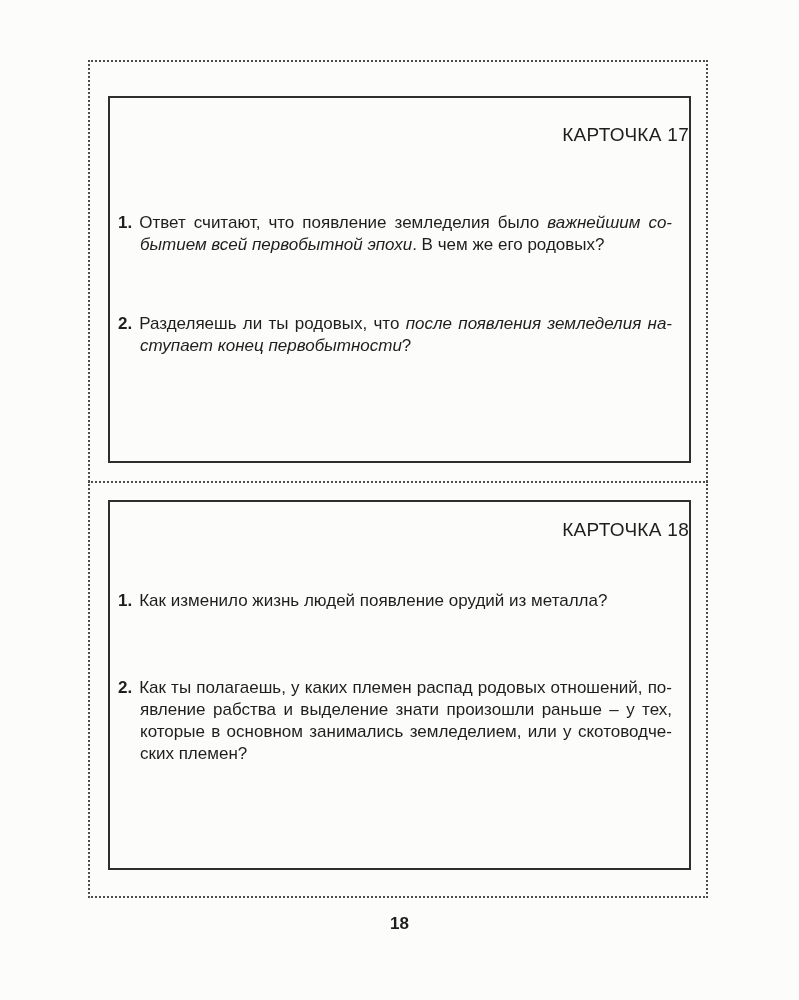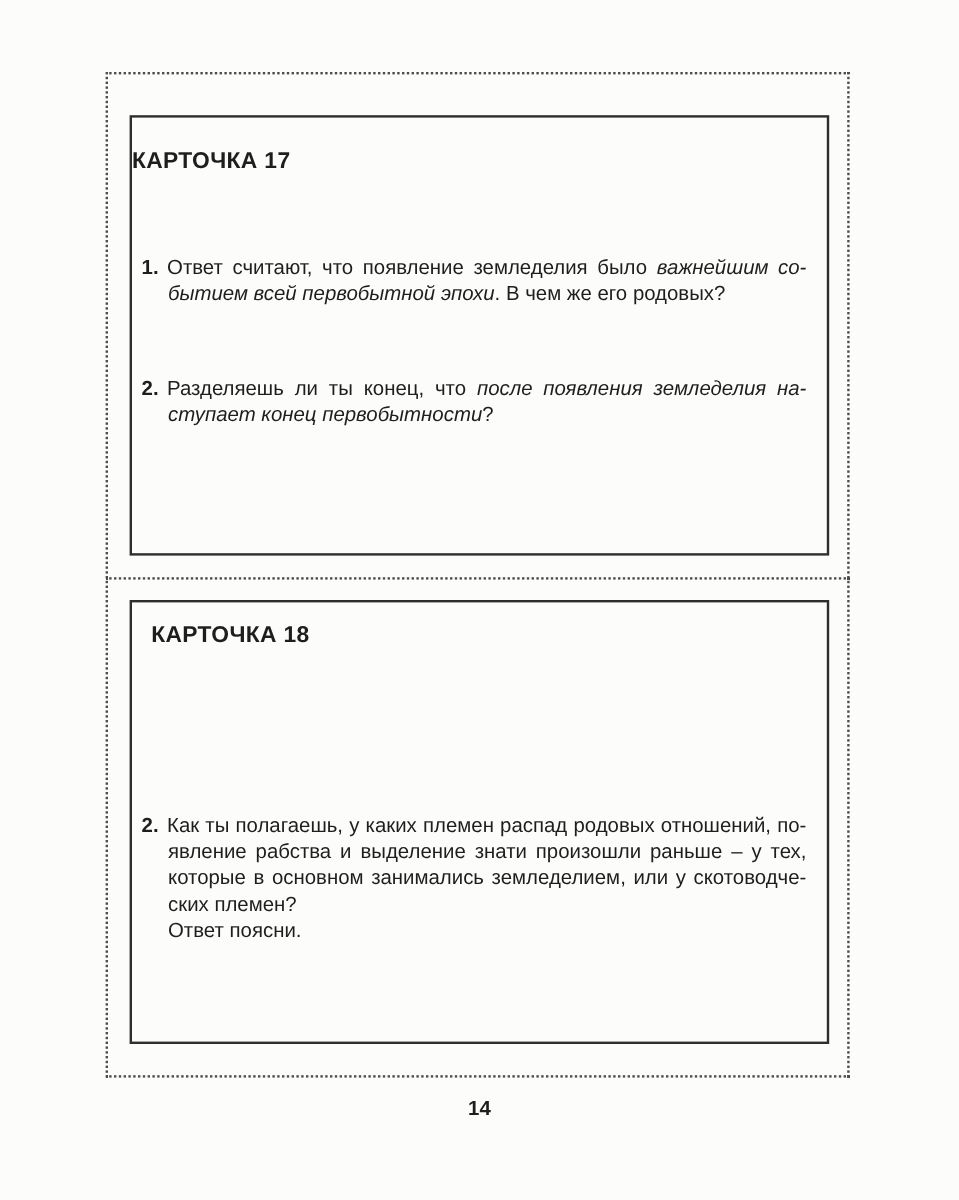--- a/index.html
+++ b/index.html
@@ -42,25 +42,25 @@
     box-sizing: border-box;
     border: 2px solid #2e2e2e;
     background: transparent;
   }
   #card-17 { top: 96px;  height: 367px; }
   #card-18 { top: 500px; height: 370px; }
 
   .card-title {
     position: absolute;
     left: 0;
-    right: 12px;
+    right: 0;
     margin: 0;
-    text-align: left;
+    text-align: right;
     font-size: 19px;
-    font-weight: bold;
+    font-weight: normal;
     line-height: 22px;
     letter-spacing: 0.3px;
   }
   #card-17 .card-title { top: 26px; }
   #card-18 .card-title { top: 17px; padding-left: 16px; }
 
   .item {
     position: absolute;
     left: 8px;
     width: 554px;
@@ -104,25 +104,27 @@
 
 <div class="cut-area"></div>
 <div class="cut-divider"></div>
 
 <section class="card" id="card-17">
   <h2 class="card-title">КАРТОЧКА 17</h2>
   <div class="item" id="c17-item1">
     <p class="q"><span class="num">1.</span><span class="rich"><span>Ответ считают, что появление земледелия было </span><span class="seg-italic">важнейшим со­бытием всей первобытной эпохи</span><span>. В чем же его родовых?</span></span></p>
   </div>
   <div class="item" id="c17-item2">
-    <p class="q"><span class="num">2.</span><span class="rich"><span>Разделяешь ли ты конец, что </span><span class="seg-italic">после появления земледелия на­ступает конец первобытности</span><span>?</span></span></p>
+    <p class="q"><span class="num">2.</span><span class="rich"><span>Разделяешь ли ты родовых, что </span><span class="seg-italic">после появления земледелия на­ступает конец первобытности</span><span>?</span></span></p>
   </div>
 </section>
 
 <section class="card" id="card-18">
   <h2 class="card-title">КАРТОЧКА 18</h2>
+  <div class="item" id="c18-item1">
+    <p class="q"><span class="num">1.</span><span class="rich"><span>Как изменило жизнь людей появление орудий из металла?</span></span></p>
+  </div>
   <div class="item" id="c18-item2">
     <p class="q"><span class="num">2.</span><span class="rich"><span>Как ты полагаешь, у каких племен распад родовых отношений, по­явление рабства и выделение знати произошли раньше – у тех, которые в основном занимались земледелием, или у скотоводче­ских племен?</span></span></p>
-    <p class="note">Ответ поясни.</p>
   </div>
 </section>
 
-<div class="page-number">14</div>
+<div class="page-number">18</div>
 
 </body></html>

